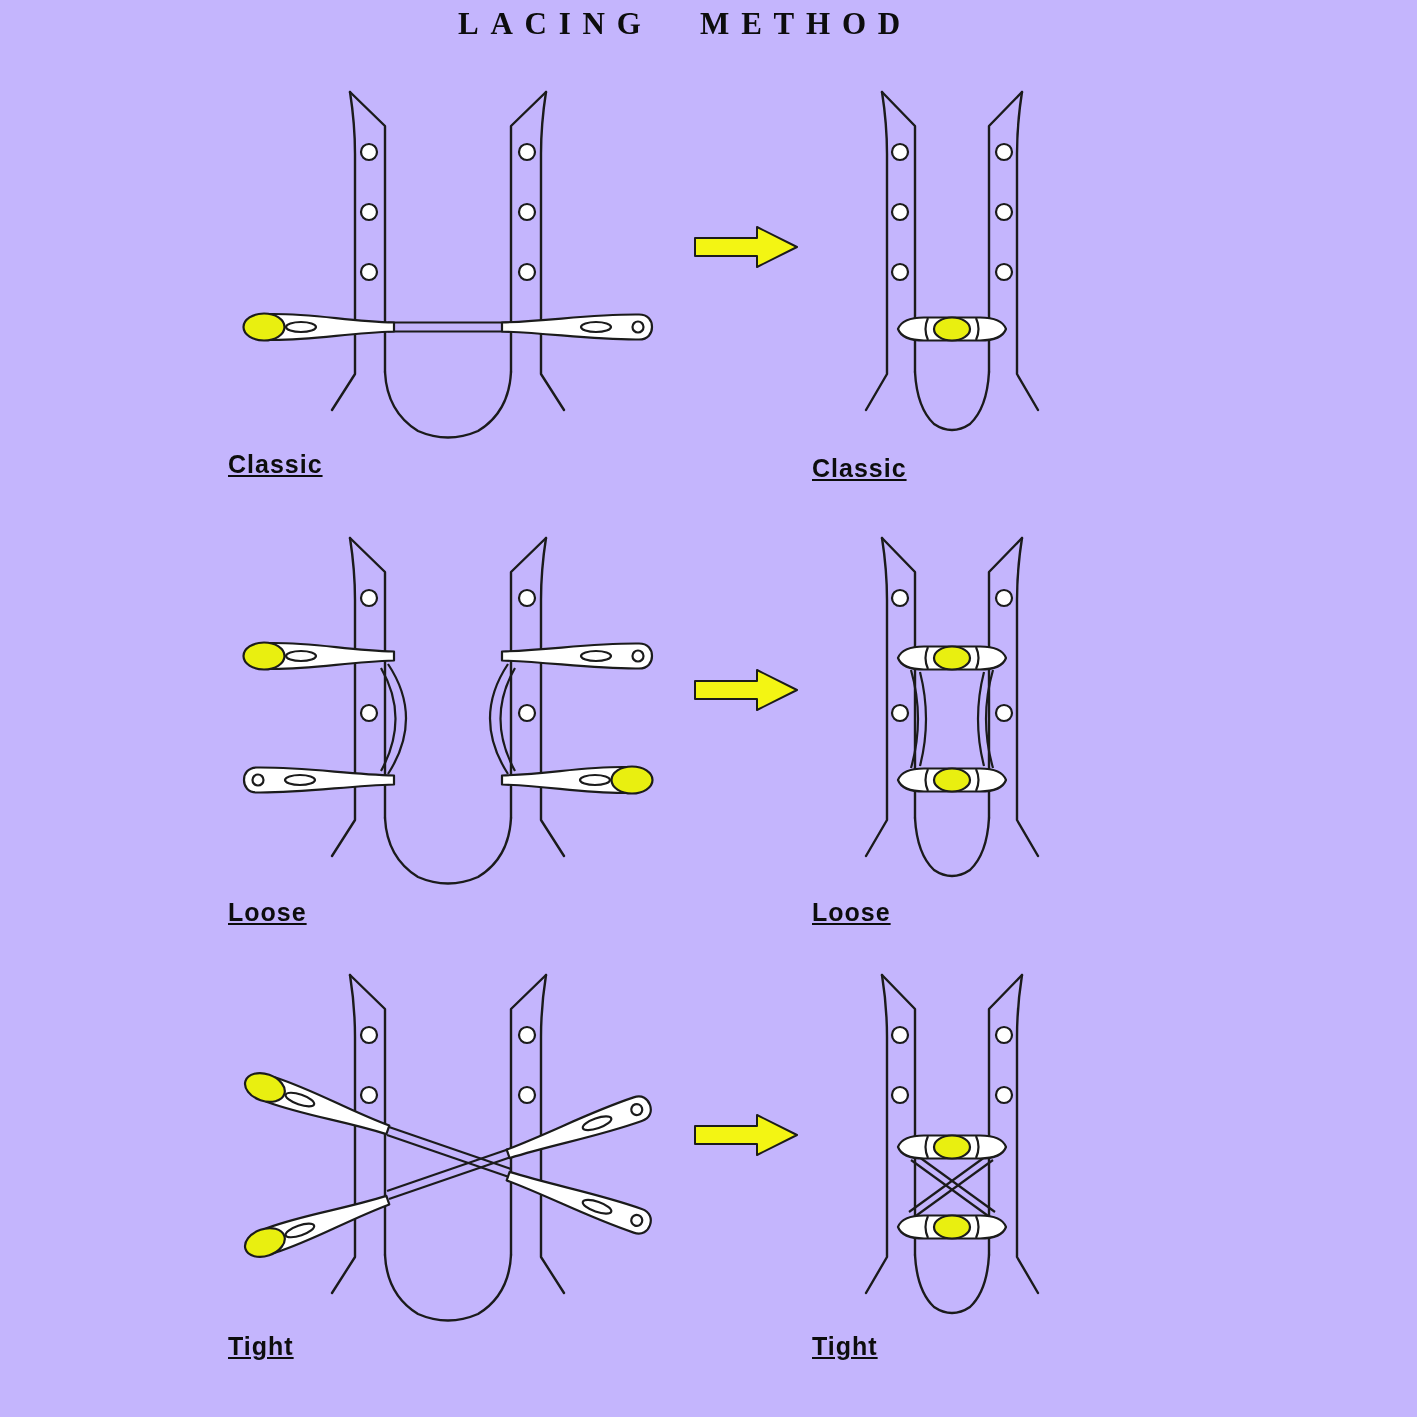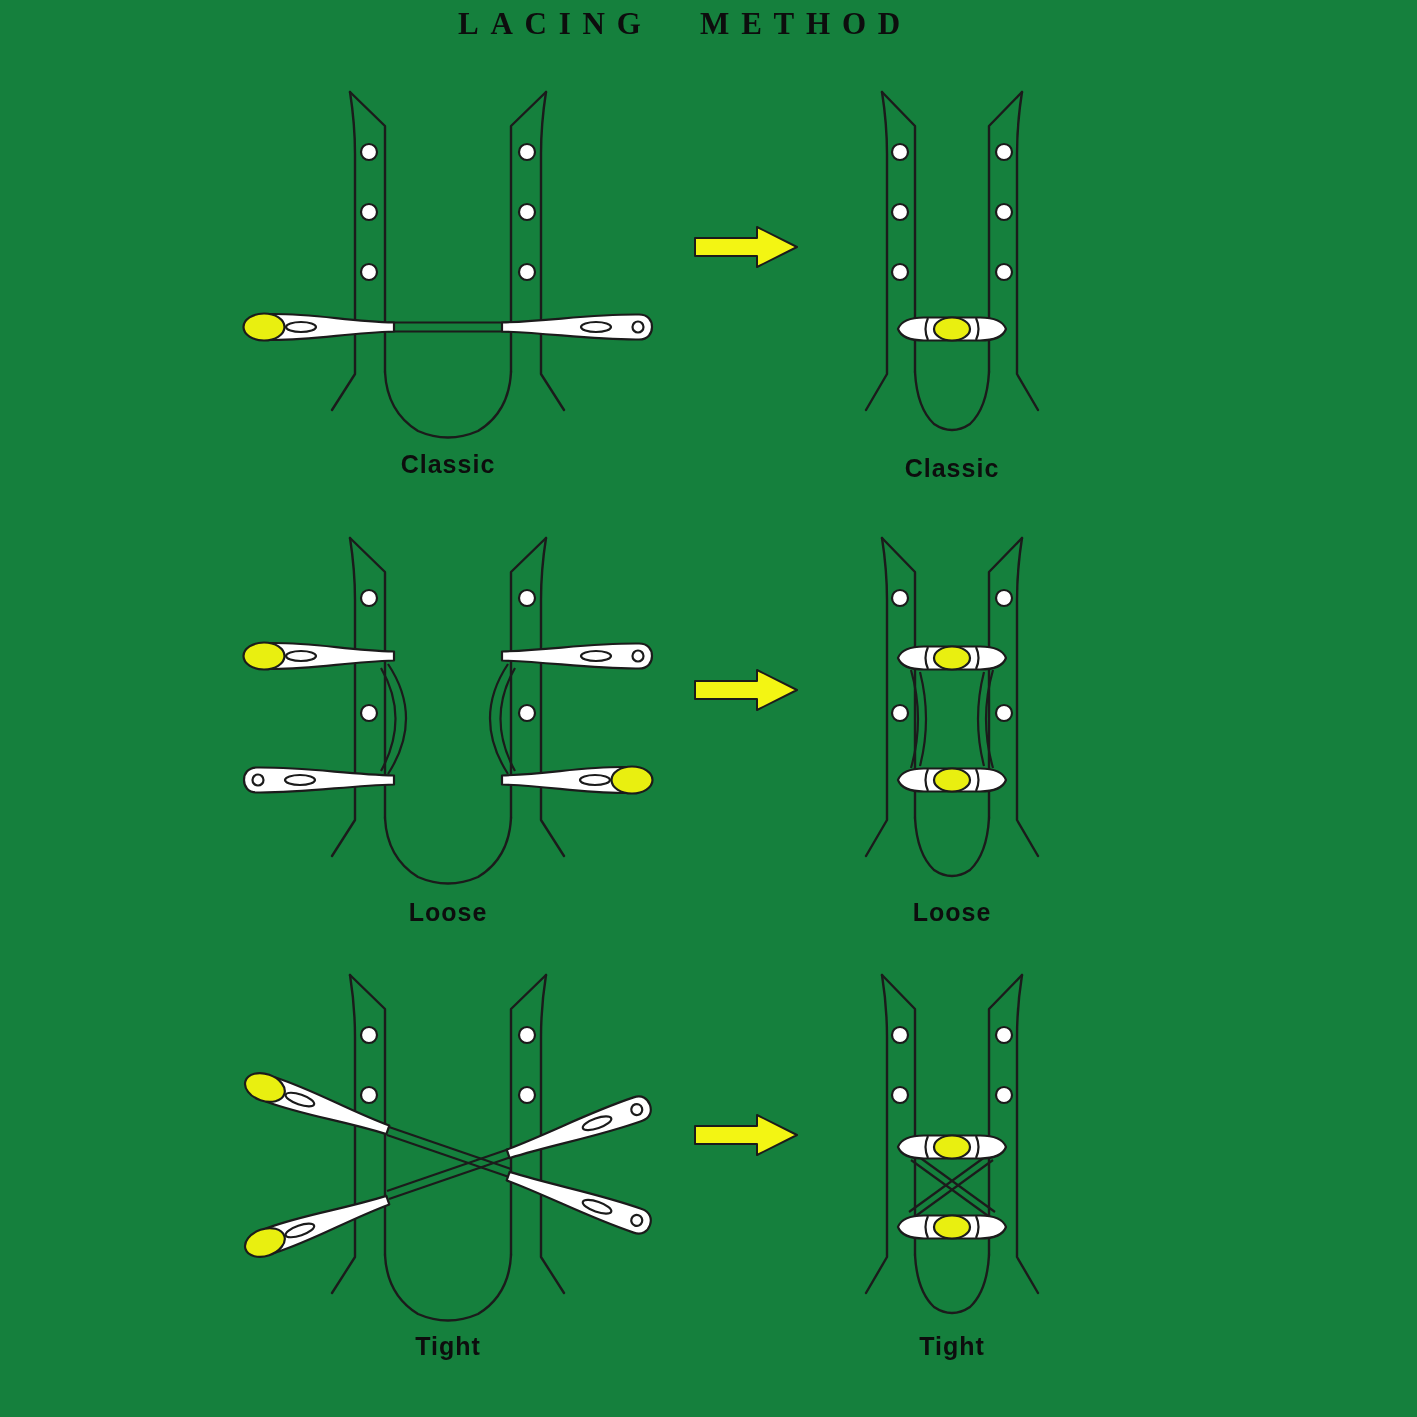--- a/index.html
+++ b/index.html
@@ -1,23 +1,23 @@
 <!DOCTYPE html>
 <html><head>
 <meta charset="utf-8">
 <style>
   html,body{margin:0;padding:0;background:#fff;}
-  #canvas{position:relative;width:1417px;height:1417px;background:#15803d;overflow:hidden;
+  #canvas{position:relative;width:1417px;height:1417px;background:#c4b5fd;overflow:hidden;
           font-family:"Liberation Sans",sans-serif;color:#111;}
   .title{position:absolute;top:6px;left:0;width:1370px;text-align:center;
          font-family:"Liberation Serif",serif;font-weight:bold;font-size:31px;
          letter-spacing:0.38em;word-spacing:0.9em;color:#0d0d0d;}
   .diagram{position:absolute;}
-  .dlabel{position:absolute;text-align:center;font-weight:bold;font-size:25px;
-          letter-spacing:1px;color:#0d0d0d;}
+  .dlabel{position:absolute;font-weight:bold;font-size:25px;
+          letter-spacing:1px;color:#0d0d0d;text-decoration:underline;}
   .arrow{position:absolute;}
 </style>
 </head>
 <body>
 
 <div id="canvas">
 
   <svg width="0" height="0" style="position:absolute" aria-hidden="true">
     <defs>
       <g id="frameWide" stroke="#1b1b1b" stroke-width="2.4" fill="none" stroke-linecap="round" stroke-linejoin="round">

